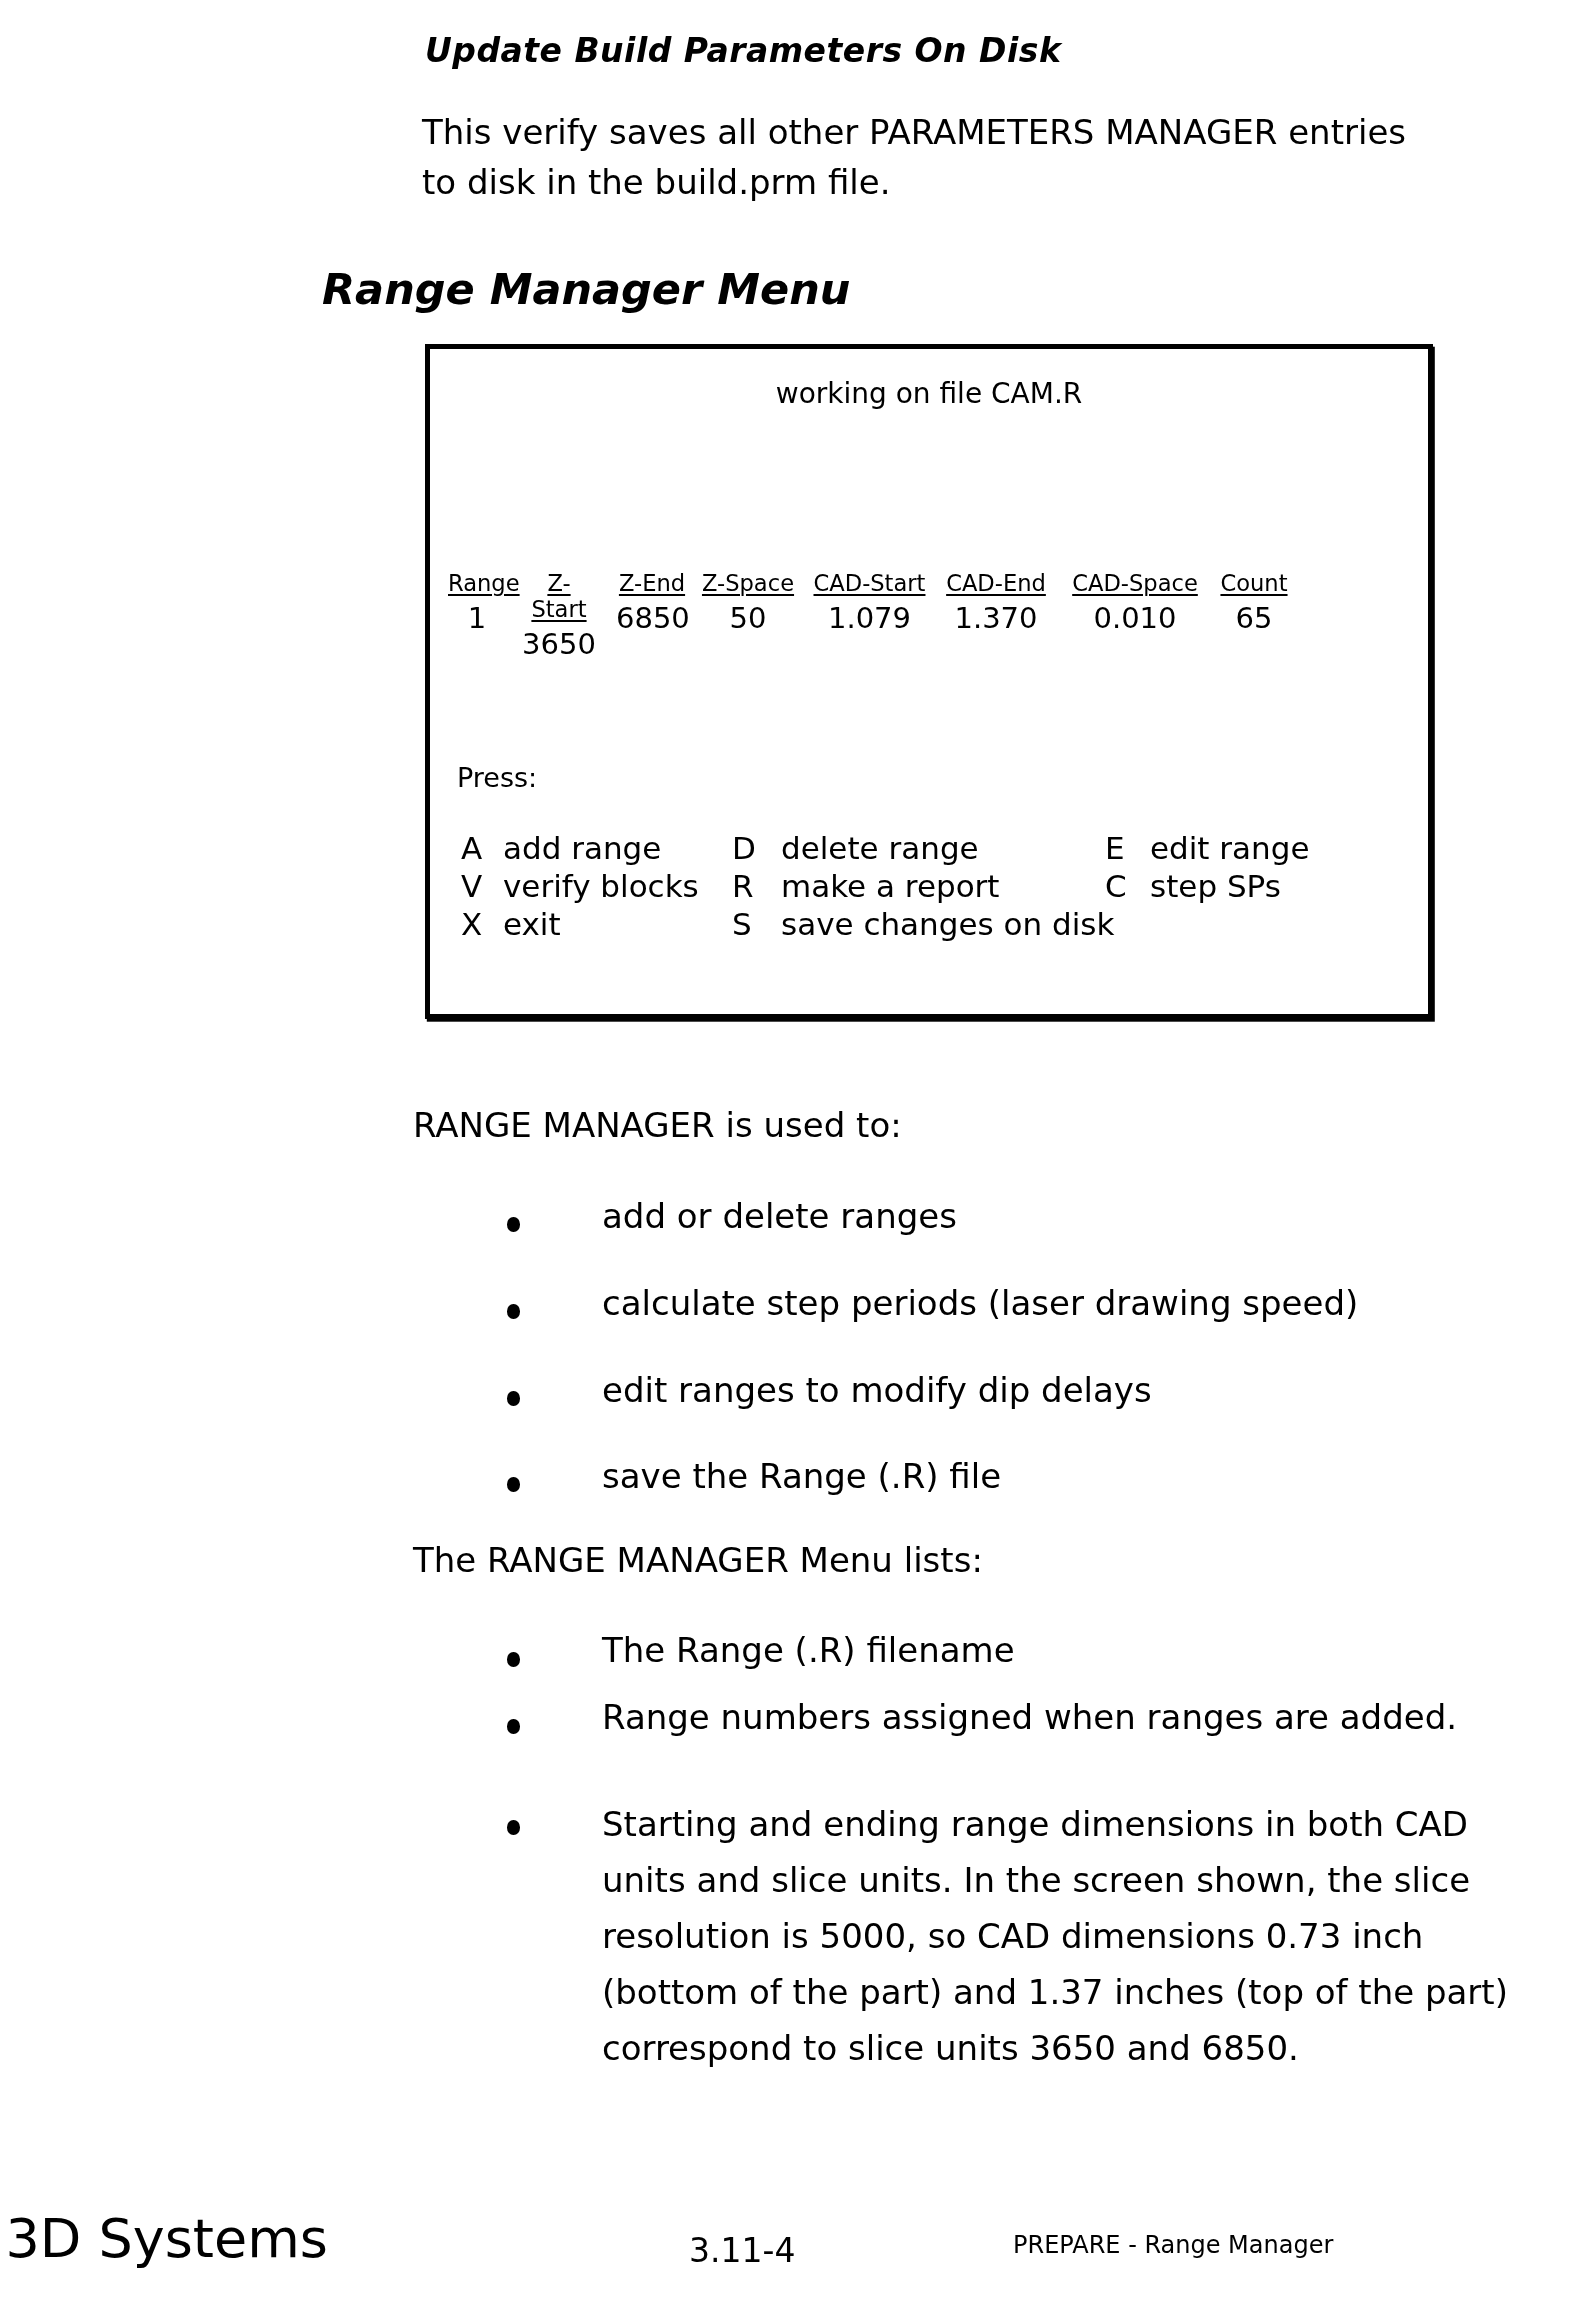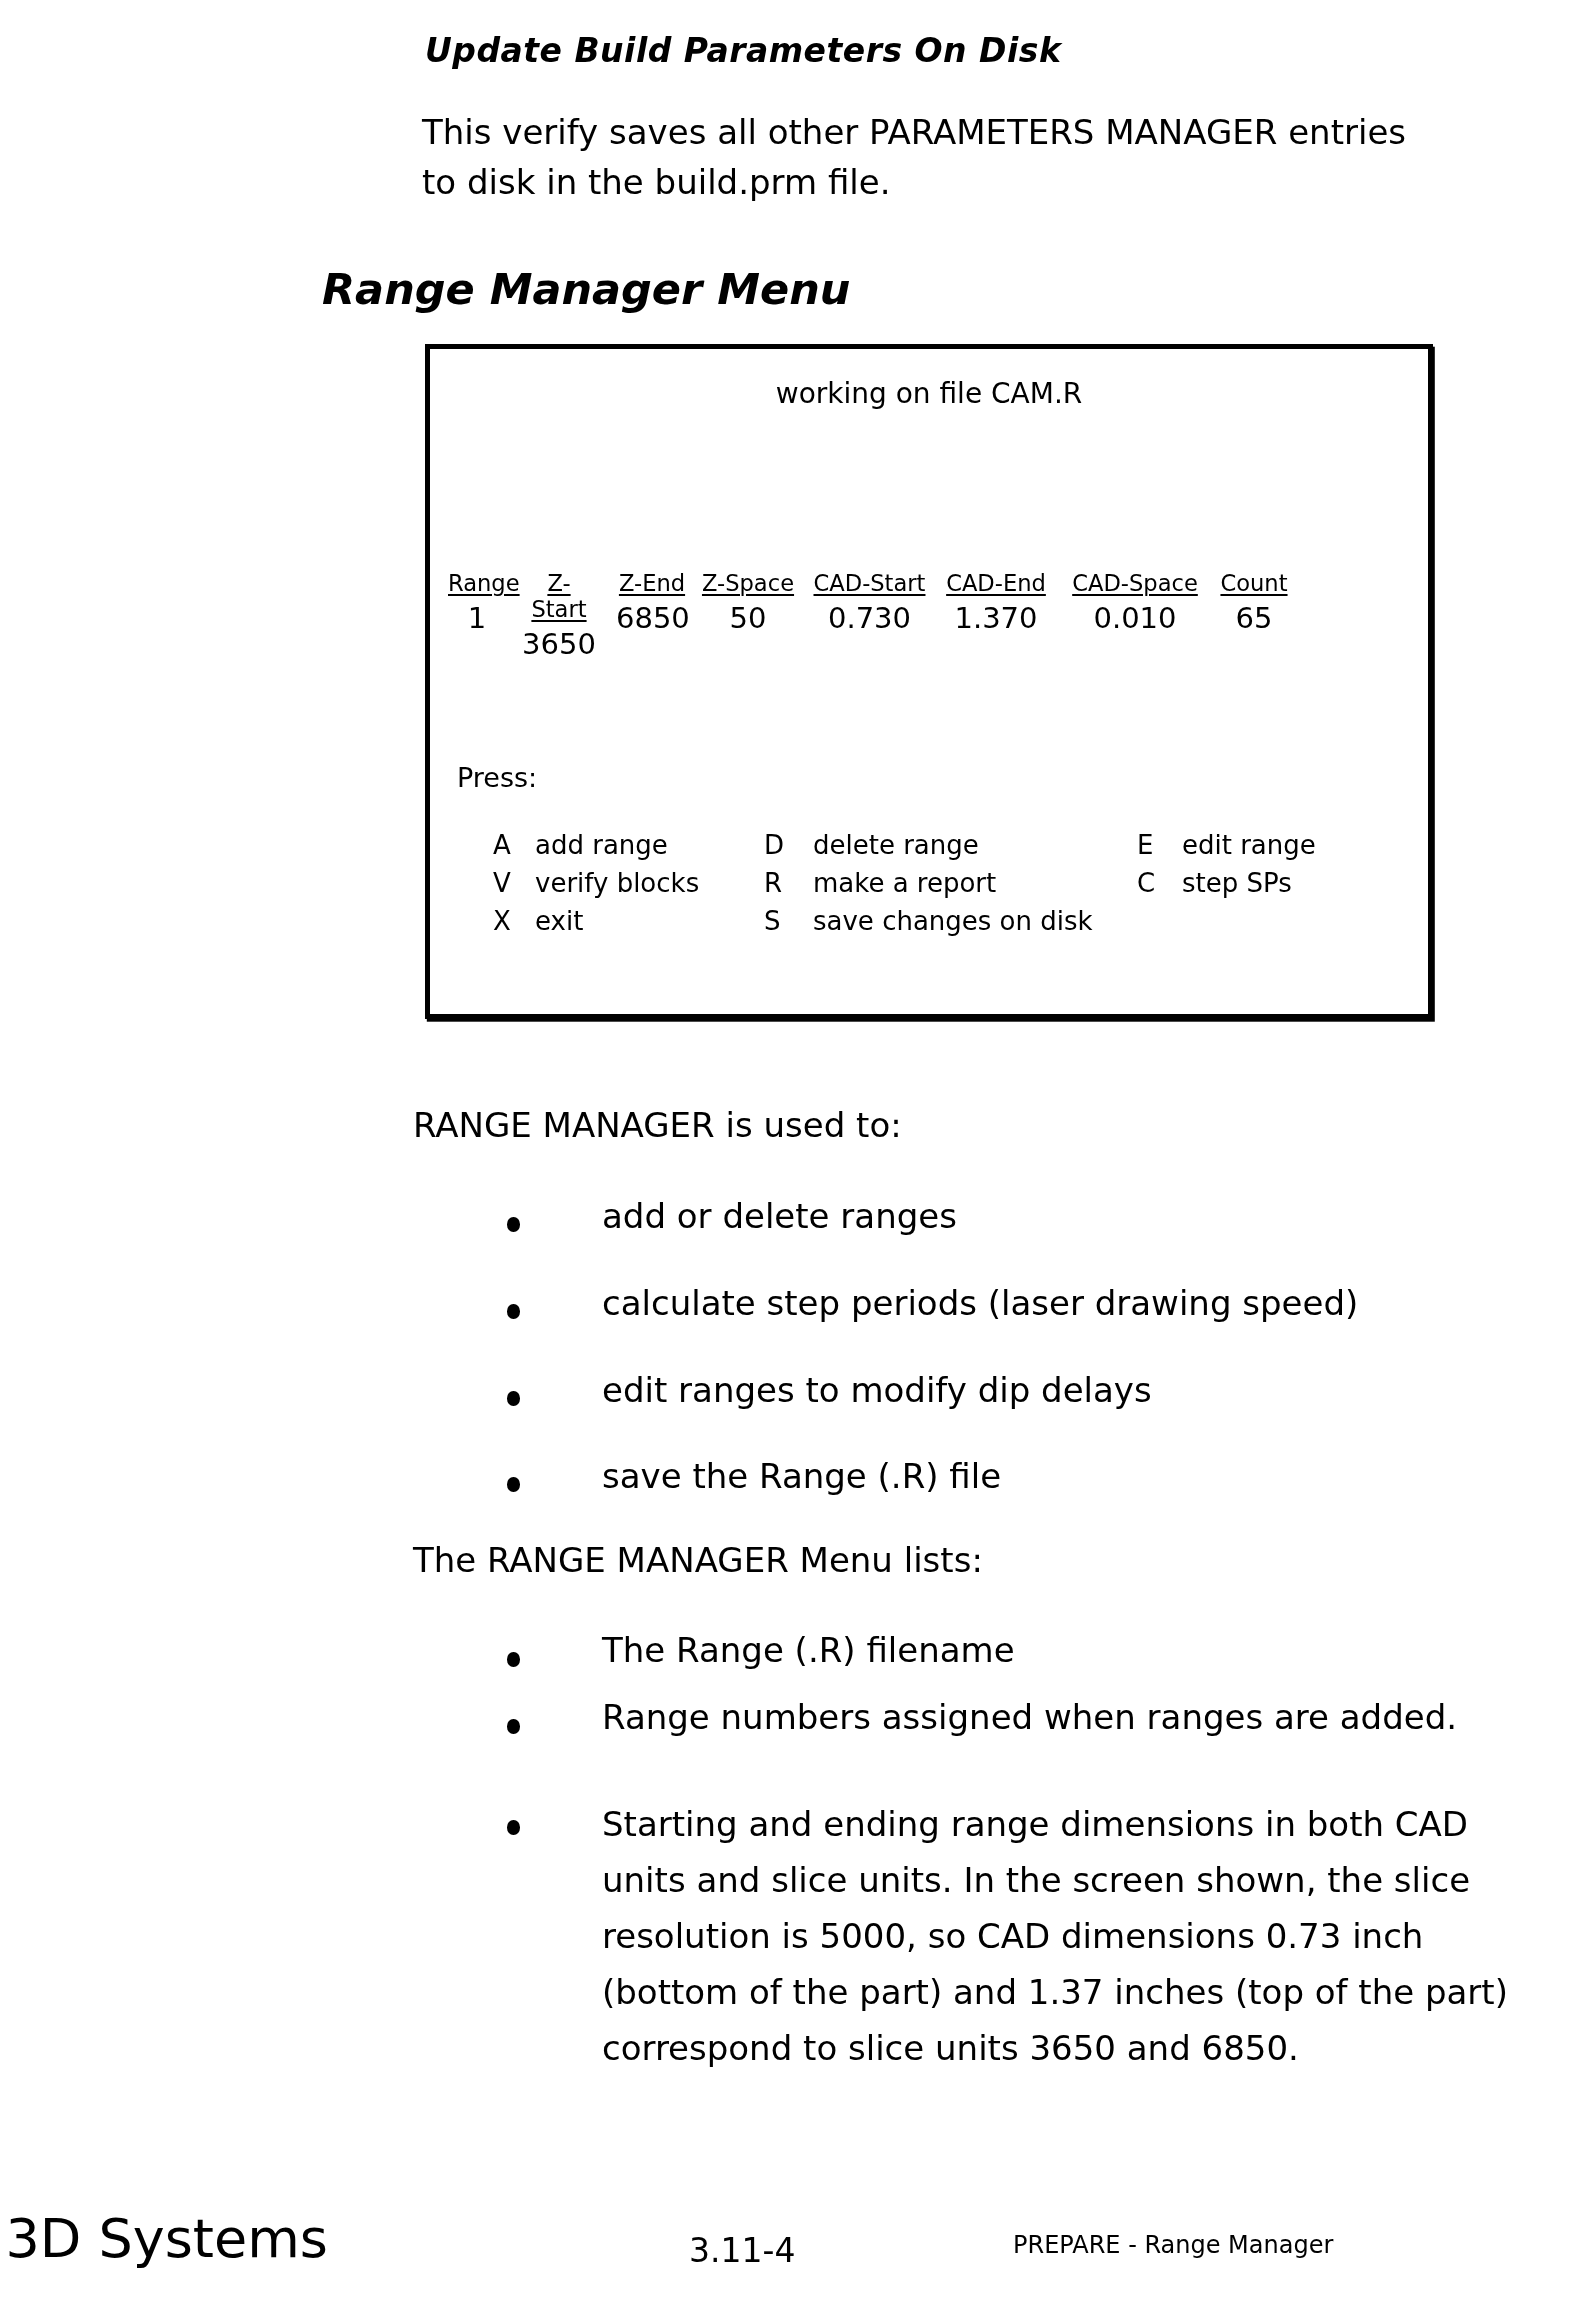--- a/index.html
+++ b/index.html
@@ -18,21 +18,21 @@
       border: 5.4px solid #000; box-sizing: border-box;
       box-shadow: 1.8px 2.7px 0 #000;
     }
     .screen-header { position: absolute; left: 0; right: 0; top: 25px; text-align: center; font-size: 28px; line-height: 39px; }
 
     .col { position: absolute; top: 221px; font-size: 22.6px; text-align: center; }
     .col .hdr { text-decoration: underline; text-decoration-thickness: 1.8px; text-underline-offset: 2.7px; }
     .col .val { font-size: 29px; margin-top: 5.4px; }
 
     .press { position: absolute; left: 27px; top: 413px; font-size: 27px; }
-    .key { position: absolute; font-size: 26px; margin-left: 32px; }
+    .key { position: absolute; font-size: 31px; }
     .key .k { display: inline-block; width: 42px; }
 
     .intro { left: 413px; font-size: 34px; }
     .bullet-dot { position: absolute; left: 507px; width: 12.7px; height: 14.5px; background: #000; border-radius: 50%; }
     .bullet-text { left: 602px; font-size: 34px; }
     .multi { left: 602px; top: 1796px; font-size: 34px; line-height: 56px; white-space: normal; width: 950px; }
 
     .footer-brand { left: 5.4px; top: 2207px; font-size: 54px; }
     .footer-page { left: 689px; top: 2231px; font-size: 33px; }
     .footer-section { left: 994px; top: 2231px; font-size: 24px; margin-left: 19px; }
@@ -62,21 +62,21 @@
   <div class="col" style="left:186px; width:72px;">
     <div class="hdr">Z-End</div>
     <div class="val">6850</div>
   </div>
   <div class="col" style="left:271px; width:94px;">
     <div class="hdr">Z-Space</div>
     <div class="val">50</div>
   </div>
   <div class="col" style="left:378px; width:123px;">
     <div class="hdr">CAD-Start</div>
-    <div class="val">0.730</div>
+    <div class="val">1.079</div>
   </div>
   <div class="col" style="left:507px; width:118px;">
     <div class="hdr">CAD-End</div>
     <div class="val">1.370</div>
   </div>
   <div class="col" style="left:637px; width:136px;">
     <div class="hdr">CAD-Space</div>
     <div class="val">0.010</div>
   </div>
   <div class="col" style="left:787px; width:74px;">

